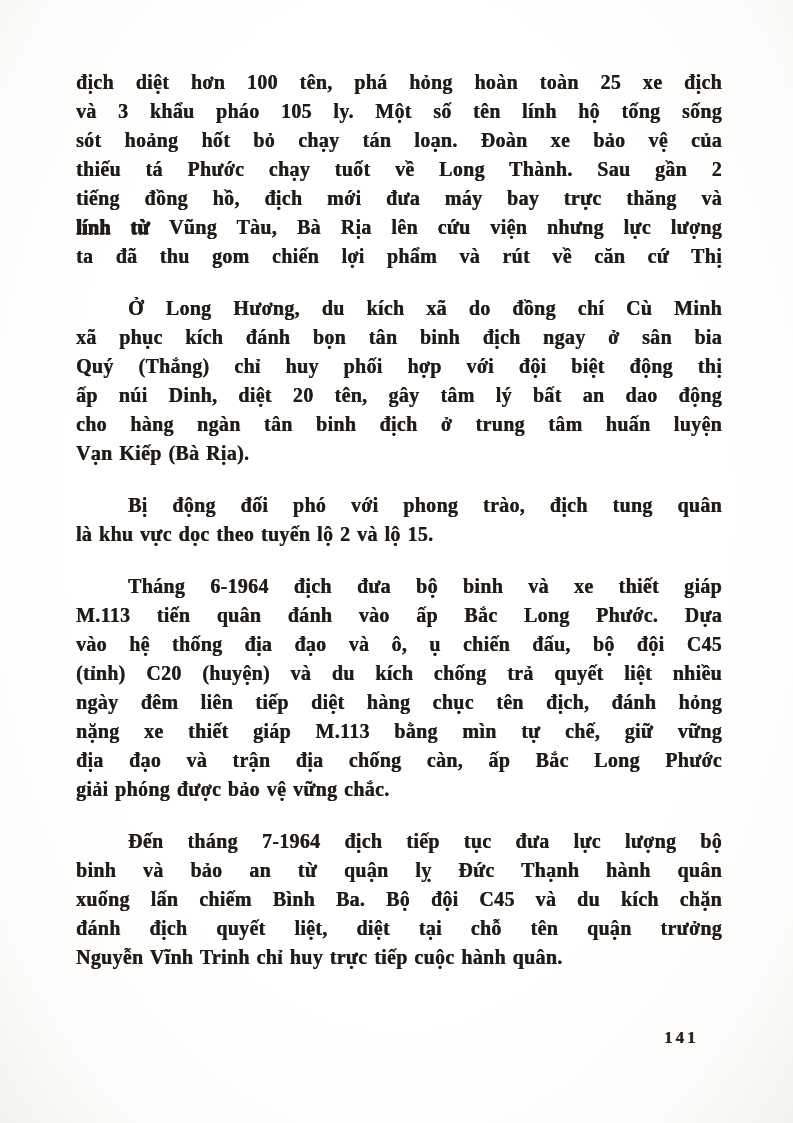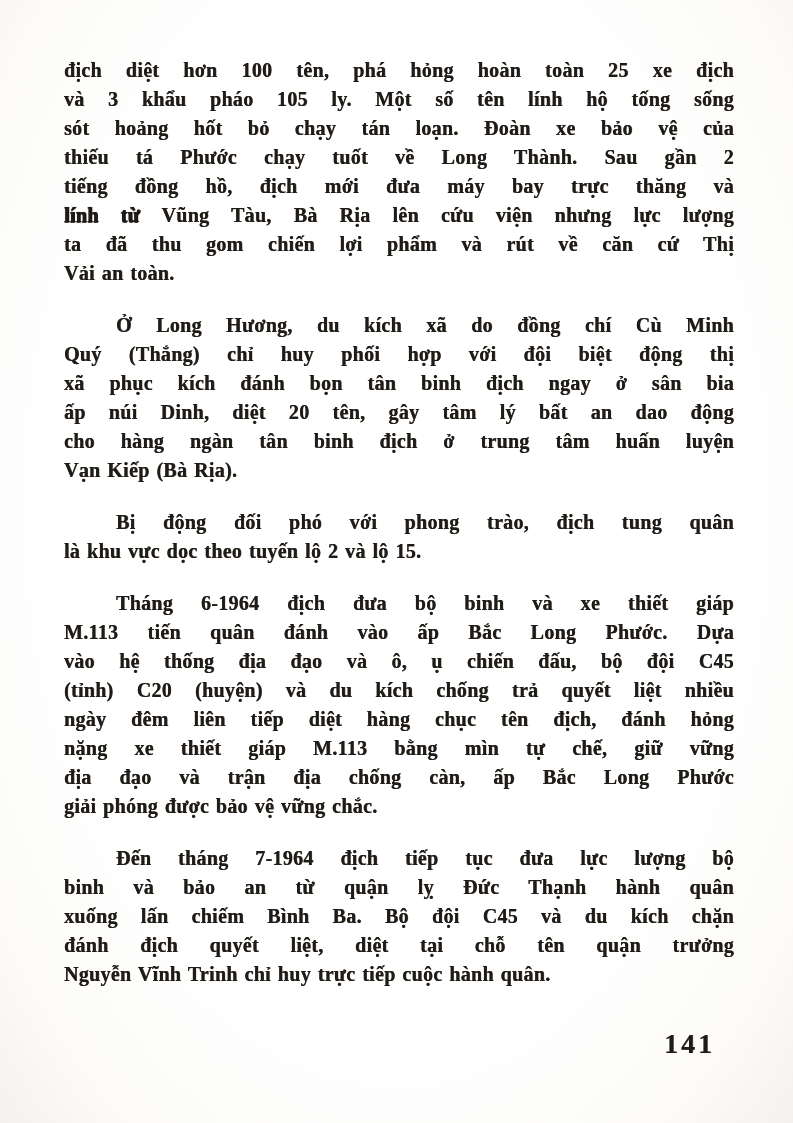--- a/index.html
+++ b/index.html
@@ -15,66 +15,65 @@
     background: radial-gradient(ellipse at 50% 45%, #ffffff 60%, #fcfbf9 85%, #f4f2ee 100%);
     font-family: "Liberation Serif", "DejaVu Serif", serif;
     color: #1f1b16;
   }
   .text-block {
     position: absolute;
     top: 52px;
     left: 60px;
     width: 678px;
   }
-  .paragraph { margin: 4px; }
+  .paragraph { margin: 16px; }
   .paragraph + .paragraph { margin-top: 23px; }
   .line {
     font-size: 20px;
     line-height: 29px;
     font-weight: bold;
     text-align: justify;
     text-align-last: justify;
     letter-spacing: 0.3px;
     word-spacing: 1.5px;
     text-shadow: 0.4px 0 0 rgba(35, 28, 20, 0.65), 0 0 0.6px rgba(35, 28, 20, 0.45);
   }
   .line.last { text-align-last: left; }
   .paragraph.indent .line.first { padding-left: 52px; }
   .handwritten {
     text-shadow: 0.9px 0 0 rgba(20, 15, 8, 0.95), 0 0.6px 0 rgba(20, 15, 8, 0.8), 0 0 1px rgba(20, 15, 8, 0.6);
   }
   .page-number {
     position: absolute;
     top: 1028px;
     left: 664px;
-    font-size: 28px;
+    font-size: 17px;
     font-weight: bold;
     letter-spacing: 3px;
     text-shadow: 0.4px 0 0 rgba(35, 28, 20, 0.6);
   }
 </style>
 </head>
 <body>
 
 <div class="page">
   <div class="text-block" id="text-block">
       <div class="paragraph">
         <div class="line first">địch diệt hơn 100 tên, phá hỏng hoàn toàn 25 xe địch</div>
         <div class="line">và 3 khẩu pháo 105 ly. Một số tên lính hộ tống sống</div>
         <div class="line">sót hoảng hốt bỏ chạy tán loạn. Đoàn xe bảo vệ của</div>
         <div class="line">thiếu tá Phước chạy tuốt về Long Thành. Sau gần 2</div>
         <div class="line">tiếng đồng hồ, địch mới đưa máy bay trực thăng và</div>
         <div class="line"><span class="handwritten">lính từ</span><span> Vũng Tàu, Bà Rịa lên cứu viện nhưng lực lượng</span></div>
         <div class="line">ta đã thu gom chiến lợi phẩm và rút về căn cứ Thị</div>
-        <div class="line last">Vải an toàn.</div>
       </div>
       <div class="paragraph indent">
         <div class="line first">Ở Long Hương, du kích xã do đồng chí Cù Minh</div>
+        <div class="line">xã phục kích đánh bọn tân binh địch ngay ở sân bia</div>
         <div class="line">Quý (Thắng) chỉ huy phối hợp với đội biệt động thị</div>
-        <div class="line">xã phục kích đánh bọn tân binh địch ngay ở sân bia</div>
         <div class="line">ấp núi Dinh, diệt 20 tên, gây tâm lý bất an dao động</div>
         <div class="line">cho hàng ngàn tân binh địch ở trung tâm huấn luyện</div>
         <div class="line last">Vạn Kiếp (Bà Rịa).</div>
       </div>
       <div class="paragraph indent">
         <div class="line first">Bị động đối phó với phong trào, địch tung quân</div>
         <div class="line last">là khu vực dọc theo tuyến lộ 2 và lộ 15.</div>
       </div>
       <div class="paragraph indent">
         <div class="line first">Tháng 6-1964 địch đưa bộ binh và xe thiết giáp</div>

